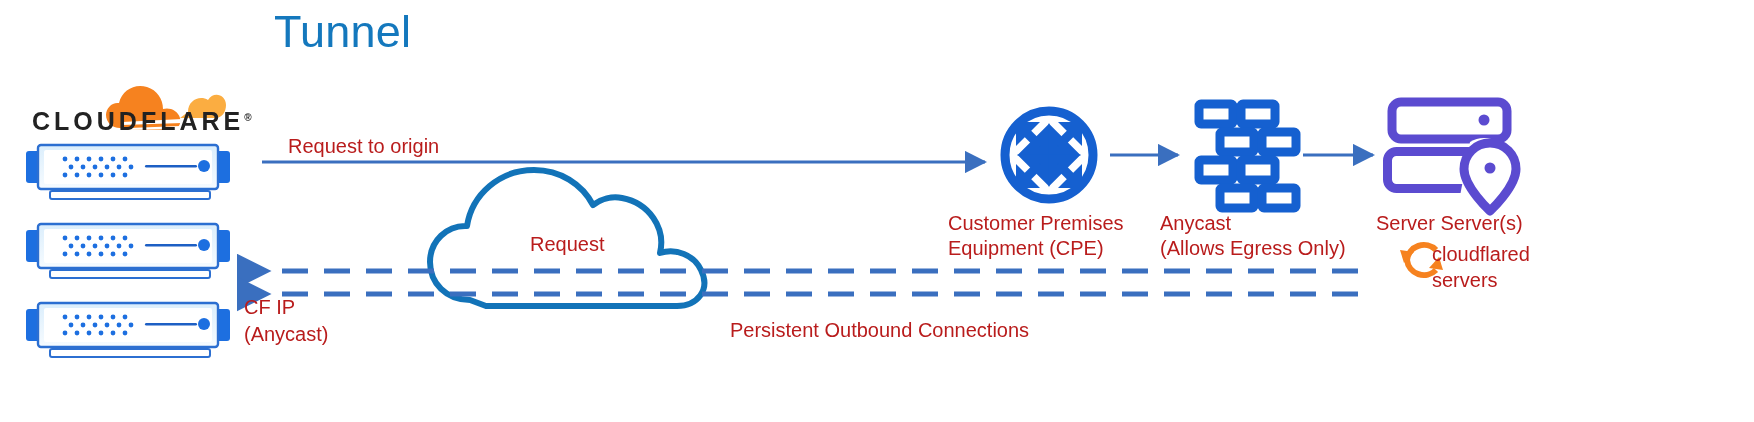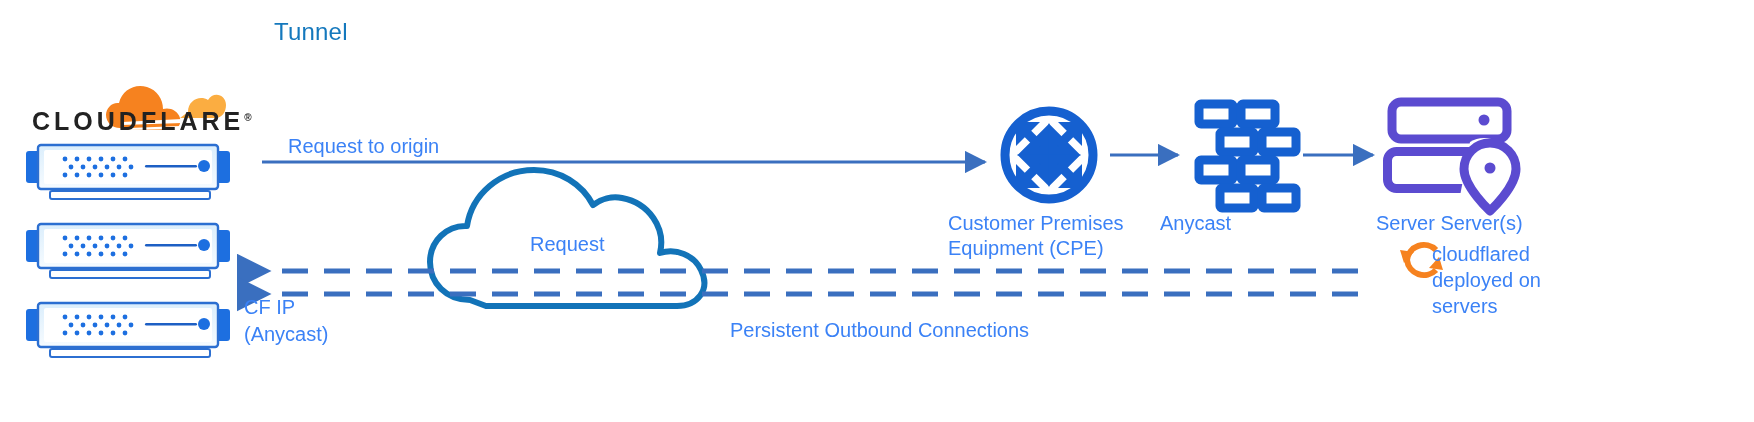--- a/index.html
+++ b/index.html
@@ -10,43 +10,43 @@
   #stage{
     position:relative;
     width:1754px;
     height:422px;
     background:#ffffff;
     overflow:hidden;
   }
   .abs{position:absolute;}
   
   #title{
-    left:274px; top:18px;
-    font-size:24px;
+    left:274px; top:6px;
+    font-size:45px;
     color:#1478BD;
     letter-spacing:.2px;
     white-space:nowrap;
   }
   
   #cf-logo{ left:30px; top:78px; width:200px; height:70px; }
   #cf-wordmark{
     left:32px; top:107px;
     font-size:25px;
     font-weight:bold;
     letter-spacing:4.0px;
     color:#222222;
     white-space:nowrap;
     font-family:"Liberation Sans","DejaVu Sans",sans-serif;
   }
   #cf-wordmark sup{font-size:10px;vertical-align:super;letter-spacing:0;}
   
   .server{ left:24px; width:208px; height:62px; }
   
   .lbl{
-    color:#3b82f6;
+    color:#b91c1c;
     font-size:20px;
     line-height:25px;
     white-space:nowrap;
   }
   .lbl.ctr{text-align:left;}
   #lbl-request{ left:288px; top:134px; }
   #lbl-internet{ left:530px; top:232px; }
   #lbl-cpe{ left:948px; top:211px; width:192px; white-space:normal;}
   #lbl-firewall{ left:1160px; top:211px; width:196px; white-space:normal;}
   #lbl-origin{ left:1376px; top:211px; }
@@ -277,27 +277,27 @@
   <div class="abs lbl" id="lbl-request">Request to origin</div>
   <div class="abs lbl" id="lbl-internet">Request</div>
 
   <div class="abs lbl ctr" id="lbl-cpe">
     <div>Customer Premises</div>
     <div>Equipment (CPE)</div>
   </div>
 
   <div class="abs lbl ctr" id="lbl-firewall">
     <div>Anycast</div>
+    <div>(Allows Egress Only)</div>
   </div>
 
   <div class="abs lbl" id="lbl-origin">Server Server(s)</div>
 
   <div class="abs lbl" id="lbl-cfd">
     <div>cloudflared</div>
-    <div>deployed on</div>
     <div>servers</div>
   </div>
 
   <div class="abs lbl" id="lbl-cfip">
     <div>CF IP</div>
     <div>(Anycast)</div>
   </div>
 
   <div class="abs lbl" id="lbl-persistent">Persistent Outbound Connections</div>
 

